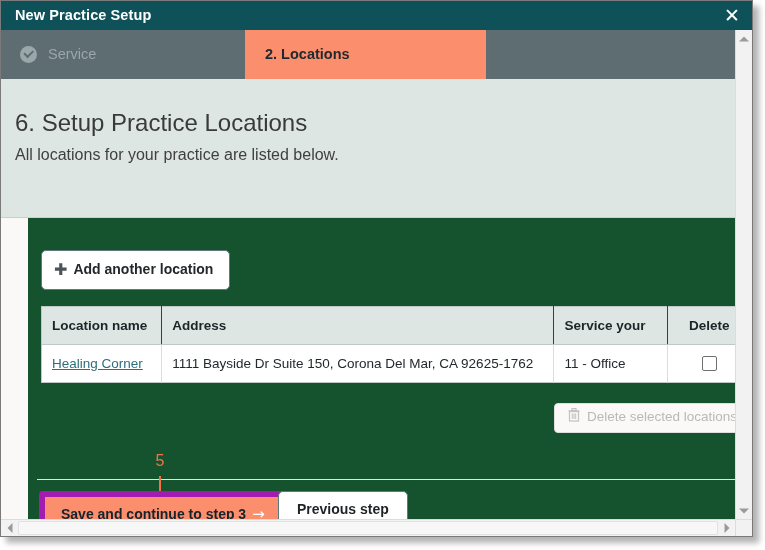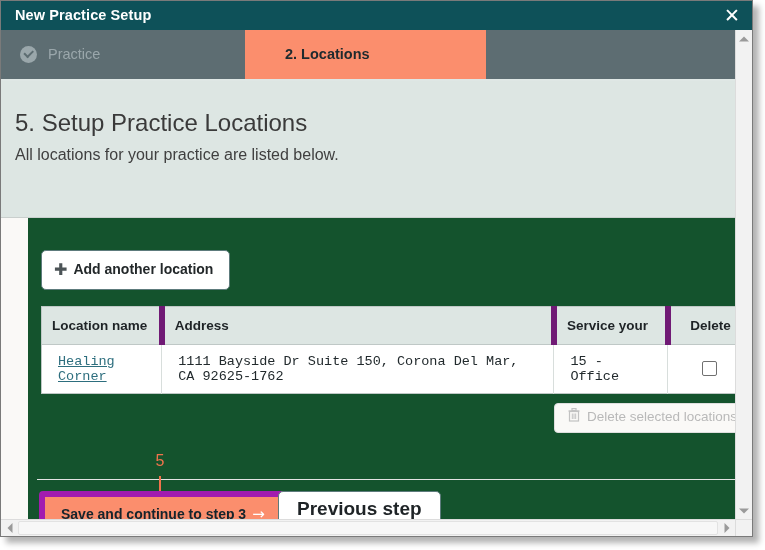--- a/index.html
+++ b/index.html
@@ -217,21 +217,21 @@
     height: 3.5px;
     border-left: 2px solid #5d6d72;
     border-bottom: 2px solid #5d6d72;
     transform: rotate(-45deg);
   }
   .tab.active {
     left: 244px; width: 241px;
     background: #fb8e6d;
     color: #1e2a2e;
   }
-  .tab.active .lbl { left: 40px; }
+  .tab.active .lbl { left: 20px; }
   .tab.next {
     left: 485px; width: 249px;
     color: #98a4a8;
     font-weight: normal;
   }
   .tab.next .lbl { left: 16px; }
 
   
   #headerband {
     position: absolute;
@@ -308,32 +308,31 @@
     font-size: 13.5px;
     table-layout: fixed;
   }
   #loc-table th {
     background: #dde6e3;
     text-align: left;
     font-weight: bold;
     font-size: 13.5px;
     color: #1e2326;
     padding: 9px 10px;
-    border-right: 6px solid #701a75;
+    border-right: 1px solid #701a75;
     border-bottom: 1px solid #bfc8c6;
     height: 19px;
   }
   #loc-table th:last-child { border-right: none; text-align: center; }
   #loc-table td {
-    padding: 9px 16px;
+    padding: 9px 10px;
     color: #222a2d;
     border-right: 1px solid #d8dedc;
     height: 19px;
     background: #ffffff;
-    font-family: Liberation Mono, monospace;
   }
   #loc-table td:last-child { border-right: none; }
   #loc-table td.c { text-align: center; }
   .col-name { width: 118px; }
   .col-addr { width: 385px; }
   .col-code { width: 112px; }
   .col-del  { width: 81px; }
   #loc-table a.locname {
     color: #2d6e7e;
     text-decoration: underline;
@@ -408,21 +407,21 @@
   #prev-btn {
     position: absolute;
     left: 250px;
     top: 273px;
     height: 36px;
     padding: 0 18px;
     background: #ffffff;
     border: 1px solid #5d7b7c;
     border-radius: 5px;
     color: #1e2326;
-    font-size: 19px;
+    font-size: 14px;
     font-weight: bold;
     line-height: 34px;
     cursor: pointer;
     white-space: nowrap;
   }
 
   
   #annot {
     position: absolute;
     left: 118px;
@@ -455,29 +454,29 @@
     <span id="close-btn">✕</span>
   </div>
 
   <div id="pagearea">
 
     <div id="content">
 
       <div id="tabstrip">
         <div class="tab done">
           <span class="check"></span>
-          <span class="lbl">Practice</span>
+          <span class="lbl">Service</span>
         </div>
         <div class="tab active">
           <span class="lbl">2. Locations</span>
         </div>
       </div>
 
       <div id="headerband">
-        <div id="page-title">5. Setup Practice Locations</div>
+        <div id="page-title">6. Setup Practice Locations</div>
         <div id="page-subtitle">All locations for your practice are listed below.</div>
       </div>
 
       <div id="body">
 
         <div id="add-btn">
           <span class="plus">✚</span><span>Add another location</span>
         </div>
 
         <table id="loc-table">
@@ -492,21 +491,21 @@
               <th>Location name</th>
               <th>Address</th>
               <th>Service your</th>
               <th>Delete</th>
             </tr>
           </thead>
           <tbody>
             <tr>
               <td><a class="locname">Healing Corner</a></td>
               <td>1111 Bayside Dr Suite 150, Corona Del Mar, CA 92625-1762</td>
-              <td>15 - Office</td>
+              <td>11 - Office</td>
               <td class="c"><span class="row-check"></span></td>
             </tr>
           </tbody>
         </table>
 
         <div id="del-sel-btn">
           <span class="trash">
             <svg width="12" height="14" viewBox="0 0 12 14" aria-hidden="true">
               <rect x="1.5" y="3.5" width="9" height="9.5" fill="none" stroke="#c2c2c2" stroke-width="1.2"></rect>
               <line x1="0.5" y1="3" x2="11.5" y2="3" stroke="#c2c2c2" stroke-width="1.4"></line>

